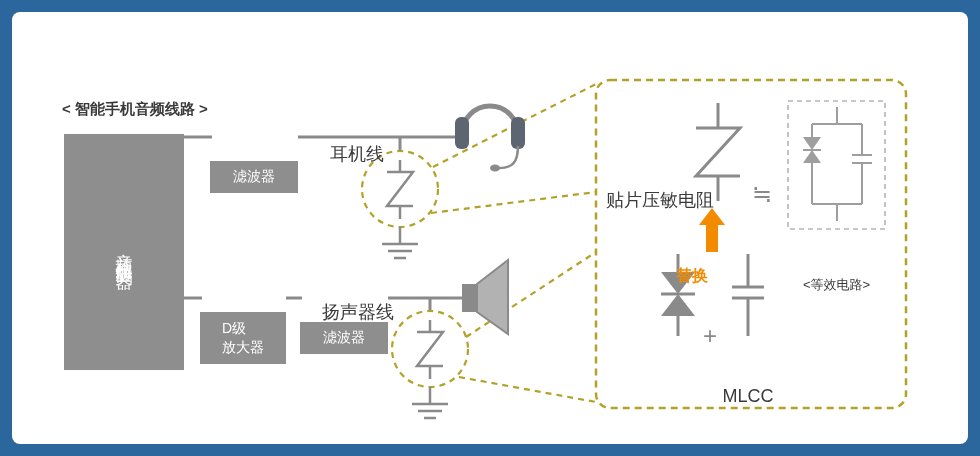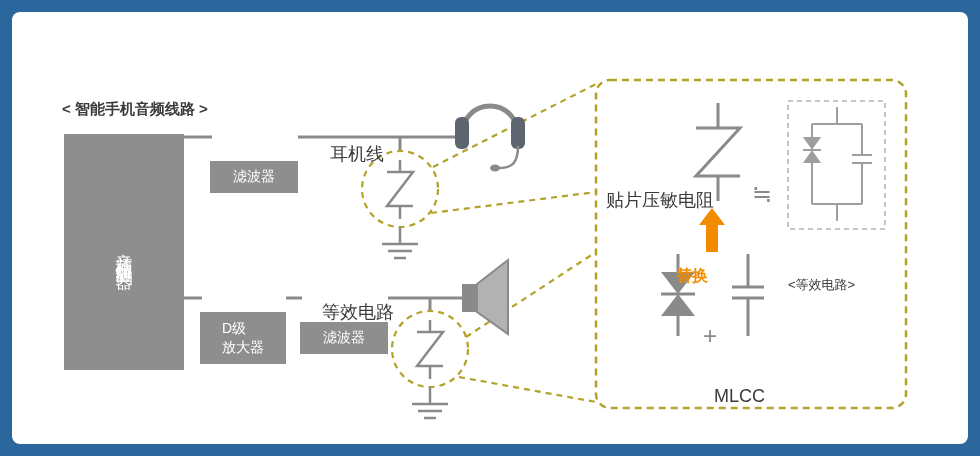--- a/index.html
+++ b/index.html
@@ -21,21 +21,21 @@
   svg.layer{z-index:1;pointer-events:none;}
   .labels{z-index:2;margin-top:40px;}
   .abs{position:absolute;}
   .lab{font-size:18px;color:var(--text);white-space:nowrap;}
   .title{font-size:15px;font-weight:600;color:var(--text);white-space:nowrap;}
   .graybox{background:var(--box_gray);color:#ffffff;display:flex;align-items:center;justify-content:center;font-size:14px;}
   .codec{writing-mode:vertical-rl;text-orientation:upright;font-size:17px;letter-spacing:4px;}
   .multiline{white-space:pre-line;line-height:1.35;}
   .sym{font-size:24px;color:#888888;}
   .replace{font-size:16px;font-weight:bold;color:var(--orange);}
-  .centered{}
+  .centered{text-align:center;}
   .watermark{font-size:15px;color:var(--watermark);letter-spacing:.5px;}
   
   .wire{stroke:var(--wire);stroke-width:3;fill:none;}
   .thin{stroke:var(--wire);stroke-width:2.5;fill:none;}
   .thick{stroke:var(--wire);stroke-width:3;fill:none;}
   .grayfill{fill:var(--wire);stroke:none;}
   .dash-accent{stroke:var(--accent_dashed);stroke-width:2.2;fill:none;stroke-dasharray:6 5;}
   .bigbox{stroke:var(--accent_dashed);stroke-width:2.5;fill:#ffffff;stroke-dasharray:7 5;}
   .dash-gray{stroke:#b5b5b5;stroke-width:1.6;fill:none;stroke-dasharray:5 4;}
   .eq{stroke:var(--equiv_gray);stroke-width:2;fill:none;}
@@ -159,21 +159,21 @@
 
     <div class="abs graybox" style="left:210px;top:121px;width:88px;height:32px;">滤波器</div>
 
     <div class="abs lab" style="left:330px;top:102px;">耳机线</div>
 
     <div class="abs graybox multiline" style="left:200px;top:272px;width:86px;height:52px;">D级
 放大器</div>
 
     <div class="abs graybox" style="left:300px;top:282px;width:88px;height:32px;">滤波器</div>
 
-    <div class="abs lab" style="left:322px;top:260px;">等效电路</div>
+    <div class="abs lab" style="left:322px;top:260px;">扬声器线</div>
 
     <div class="abs lab" style="left:606px;top:148px;">贴片压敏电阻</div>
 
     <div class="abs sym" style="left:752px;top:140px;">≒</div>
 
     <div class="abs lab centered" style="left:788px;top:236px;width:97px;font-size:13px;">&lt;等效电路&gt;</div>
 
     <div class="abs replace" style="left:676px;top:226px;">替换</div>
 
     <div class="abs sym" style="left:703px;top:282px;">+</div>

